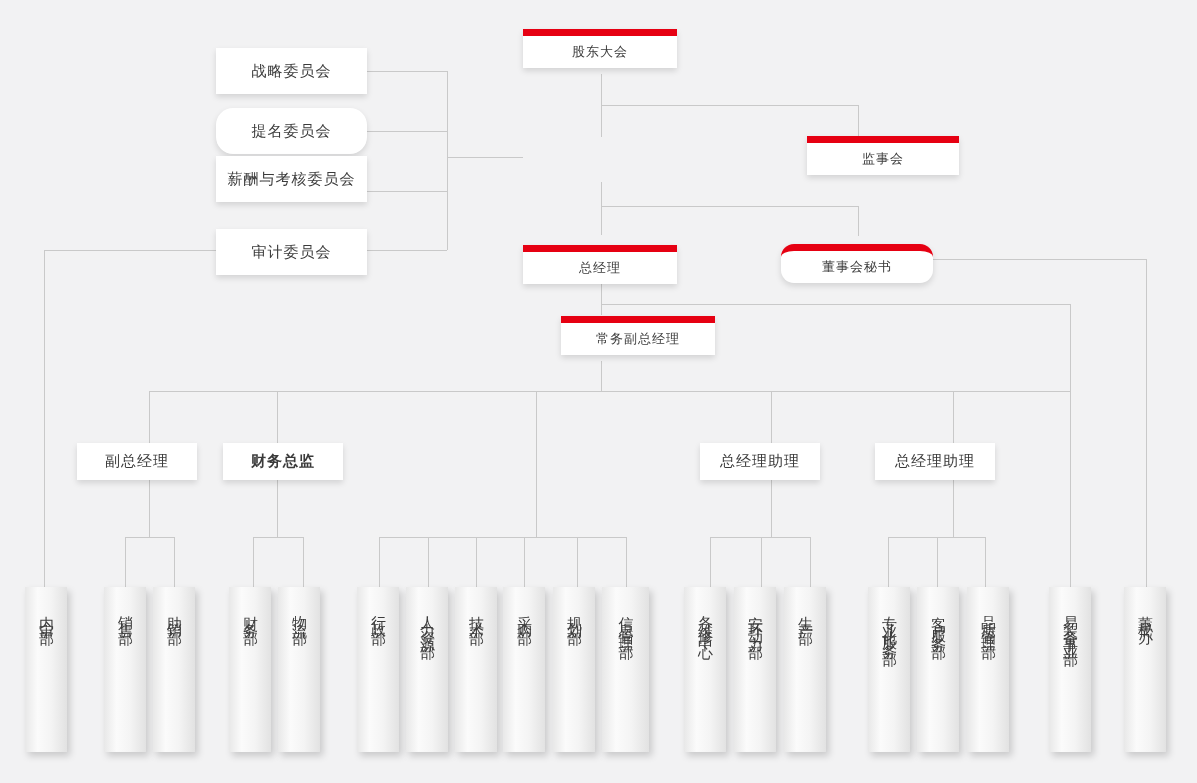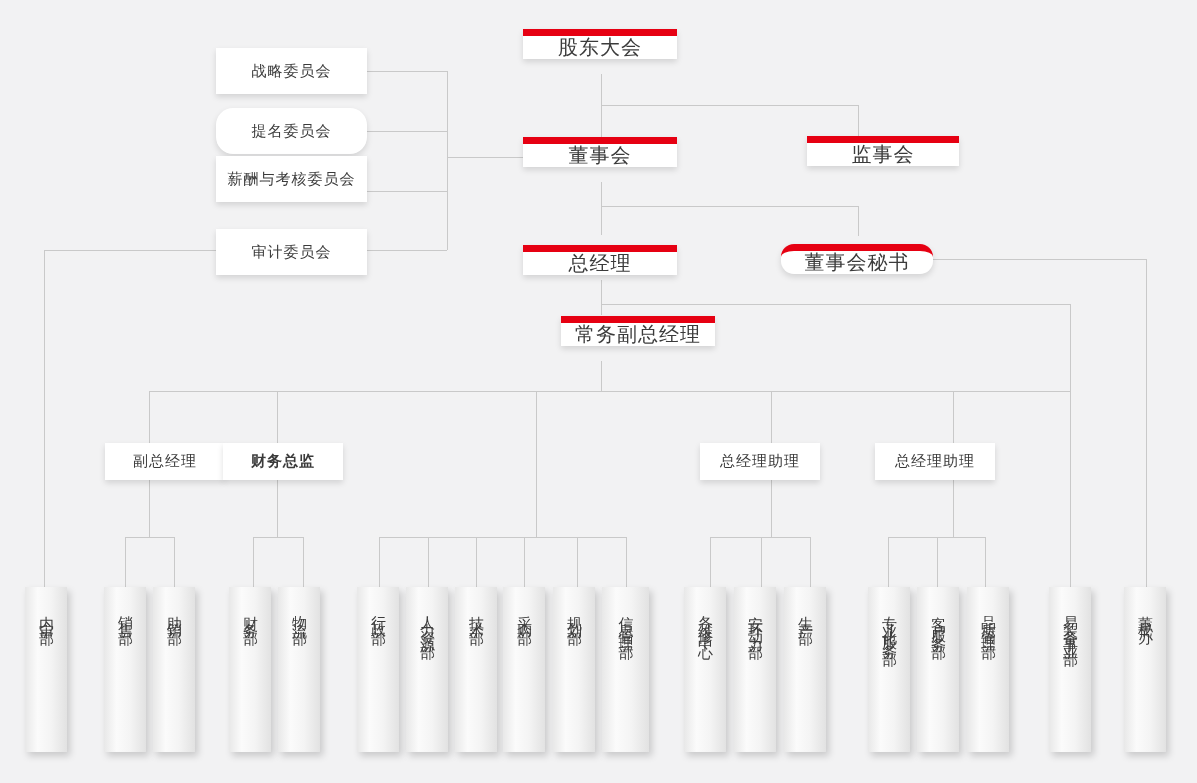--- a/index.html
+++ b/index.html
@@ -18,21 +18,21 @@
     position:absolute;
     background:#ffffff;
     display:flex;align-items:center;justify-content:center;
     font-size:15px;font-weight:500;letter-spacing:1px;
     box-shadow:0 3px 6px rgba(0,0,0,0.13);
     box-sizing:border-box;
     white-space:nowrap;
   }
   .red-top{
     border-top:7px solid #e60012;
-    height:30px;font-size:20px;
+    height:39px;font-size:13px;
   }
   .committee{width:151px;height:46px;left:216px;}
   .mid{width:120px;height:37px;top:443px;}
   .dept{
     top:587px;width:42px;height:165px;
     background:linear-gradient(to right,#e8e8e8 0%,#fbfbfb 30%,#f4f4f4 62%,#e2e2e2 100%);
     box-shadow:3px 4px 7px rgba(0,0,0,0.17);
     align-items:flex-start;justify-content:center;
     padding-top:17px;
   }
@@ -123,32 +123,31 @@
       <line x1="710" y1="537" x2="710" y2="587"></line>
       <line x1="761" y1="537" x2="761" y2="587"></line>
       <line x1="810" y1="537" x2="810" y2="587"></line>
       <line x1="888" y1="537" x2="888" y2="587"></line>
       <line x1="937" y1="537" x2="937" y2="587"></line>
       <line x1="985" y1="537" x2="985" y2="587"></line>
     </g>
   </svg>
 
   <div class="node red-top" style="left:523px;top:29px;width:154px;">股东大会</div>
-  <div class="node red-top" style="left:523px;top:137px;width:154px;">董事会</div>
   <div class="node red-top" style="left:807px;top:136px;width:152px;">监事会</div>
   <div class="node red-top" style="left:523px;top:245px;width:154px;text-align:center;">总经理</div>
   <div class="node red-top" style="left:781px;top:244px;width:152px;border-radius:13px;">董事会秘书</div>
   <div class="node red-top" style="left:523px;top:316px;width:154px;margin-left:38px;">常务副总经理</div>
 
   <div class="node committee" style="top:48px;">战略委员会</div>
   <div class="node committee" style="top:108px;border-radius:17px;">提名委员会</div>
   <div class="node committee" style="top:156px;">薪酬与考核委员会</div>
   <div class="node committee" style="top:229px;">审计委员会</div>
 
-  <div class="node mid" style="left:105px;">副总经理</div>
+  <div class="node mid" style="left:77px;">副总经理</div>
   <div class="node mid" style="left:223px;font-weight:bold;">财务总监</div>
   <div class="node mid" style="left:700px;">总经理助理</div>
   <div class="node mid" style="left:875px;">总经理助理</div>
 
   <div class="node dept" style="left:25px;">
       <span>内审部</span>
     </div>
   <div class="node dept" style="left:104px;">
       <span>销售部</span>
     </div>

